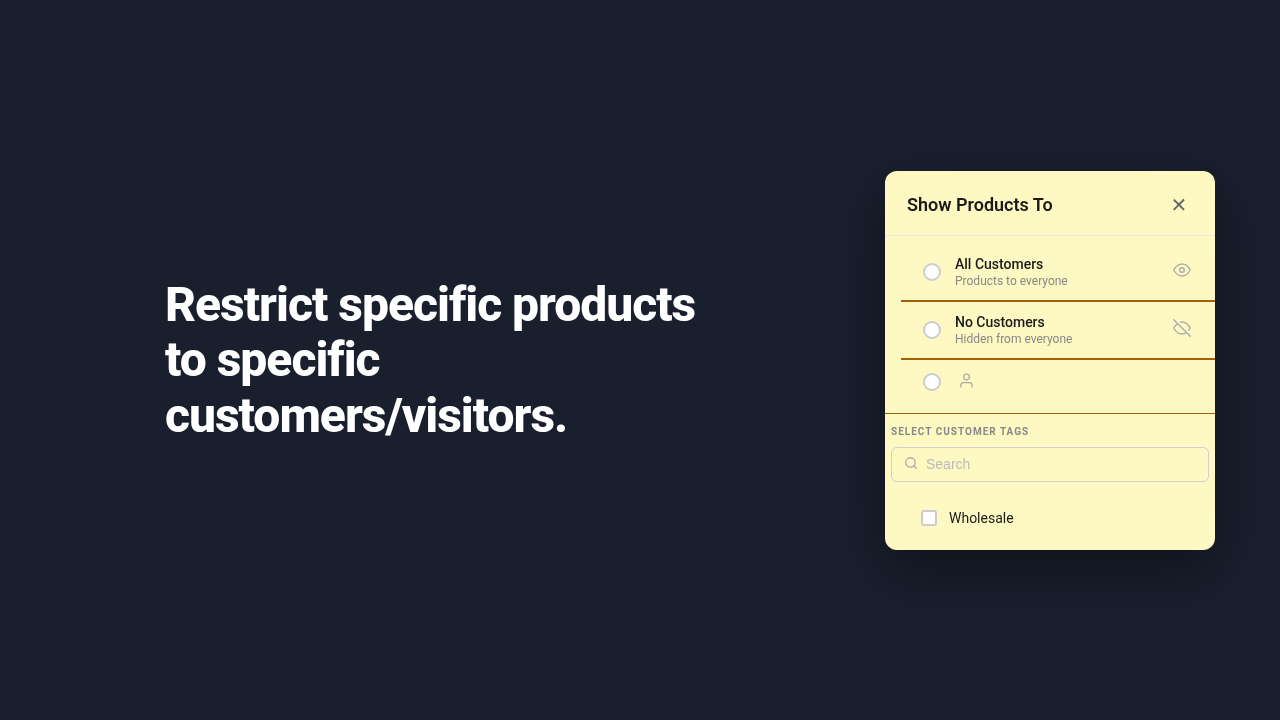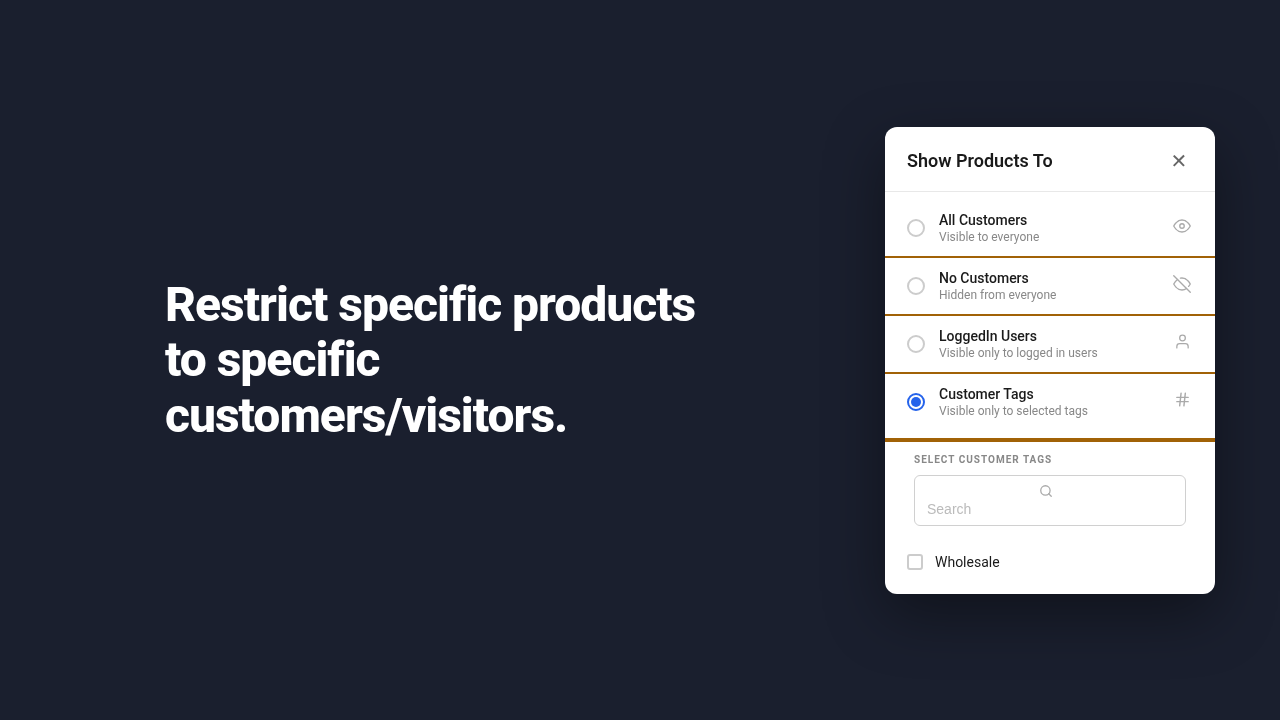--- a/index.html
+++ b/index.html
@@ -38,21 +38,21 @@
 
     .right-section {
       width: 340px;
       margin-right: 60px;
       display: flex;
       align-items: center;
       justify-content: center;
     }
 
     .modal {
-      background: #ffffff;
+      background: #fef9c3;
       border-radius: 12px;
       width: 330px;
       box-shadow: 0 20px 60px rgba(0,0,0,0.4);
       overflow: hidden;
       max-height: 580px;
     }
 
     .modal-header {
       display: flex;
       align-items: center;
@@ -74,20 +74,21 @@
       width: 28px;
       height: 28px;
       display: flex;
       align-items: center;
       justify-content: center;
       border-radius: 4px;
     }
 
     .modal-body {
       padding: 8px 0;
+      margin-left: 16px;
     }
 
     .option-row {
       display: flex;
       align-items: center;
       padding: 12px 22px;
       cursor: pointer;
       position: relative;
     }
 
@@ -141,42 +142,41 @@
 
     .option-icon {
       color: #aaa;
       font-size: 16px;
       width: 22px;
       text-align: center;
       flex-shrink: 0;
     }
 
     .select-tags-section {
-      padding: 12px 29px 8px;
-      border-top: 4px solid #a16207;
+      padding: 12px 6px 8px;
+      border-top: 1px solid #a16207;
     }
 
     .select-tags-label {
       font-size: 10px;
       font-weight: 700;
       letter-spacing: 1px;
       color: #888;
       text-transform: uppercase;
       margin-bottom: 10px;
       display: block;
     }
 
     .search-box {
       display: flex;
       align-items: center;
       border: 1.5px solid #d0d0d0;
       border-radius: 6px;
       padding: 8px 12px;
       margin-bottom: 12px;
-      flex-direction: column;
     }
 
     .search-icon {
       color: #aaa;
       margin-right: 8px;
       font-size: 14px;
       flex-shrink: 0;
     }
 
     .search-input {
@@ -187,20 +187,21 @@
       width: 100%;
       background: transparent;
     }
 
     .search-input::placeholder {
       color: #bbb;
     }
 
     .tag-list {
       padding: 0 22px 16px;
+      margin-left: 14px;
     }
 
     .tag-item {
       display: flex;
       align-items: center;
       padding: 8px 0;
       cursor: pointer;
     }
 
     .checkbox {
@@ -234,21 +235,21 @@
         <span>✕</span>
       </div>
     </div>
 
     <div class="modal-body">
 
       <div class="option-row">
         <div class="radio-btn"></div>
         <div class="option-text">
           <span class="option-label">All Customers</span>
-          <span class="option-sublabel">Visible to everyone</span>
+          <span class="option-sublabel">Products to everyone</span>
         </div>
         <div class="option-icon">
           <svg width="18" height="18" viewBox="0 0 24 24" fill="none" stroke="#aaa" stroke-width="1.8" stroke-linecap="round" stroke-linejoin="round">
             <path d="M1 12s4-8 11-8 11 8 11 8-4 8-11 8-11-8-11-8z"></path>
             <circle cx="12" cy="12" r="3"></circle>
           </svg>
         </div>
       </div>
 
       <div class="option-row">
@@ -261,47 +262,28 @@
           <svg width="18" height="18" viewBox="0 0 24 24" fill="none" stroke="#aaa" stroke-width="1.8" stroke-linecap="round" stroke-linejoin="round">
             <path d="M17.94 17.94A10.07 10.07 0 0112 20c-7 0-11-8-11-8a18.45 18.45 0 015.06-5.94"></path>
             <path d="M9.9 4.24A9.12 9.12 0 0112 4c7 0 11 8 11 8a18.5 18.5 0 01-2.16 3.19"></path>
             <line x1="1" y1="1" x2="23" y2="23"></line>
           </svg>
         </div>
       </div>
 
       <div class="option-row">
         <div class="radio-btn"></div>
-        <div class="option-text">
-          <span class="option-label">LoggedIn Users</span>
-          <span class="option-sublabel">Visible only to logged in users</span>
-        </div>
         <div class="option-icon">
           <svg width="17" height="17" viewBox="0 0 24 24" fill="none" stroke="#aaa" stroke-width="1.8" stroke-linecap="round" stroke-linejoin="round">
             <path d="M20 21v-2a4 4 0 00-4-4H8a4 4 0 00-4 4v2"></path>
             <circle cx="12" cy="7" r="4"></circle>
           </svg>
         </div>
       </div>
 
-      <div class="option-row">
-        <div class="radio-btn selected"></div>
-        <div class="option-text">
-          <span class="option-label">Customer Tags</span>
-          <span class="option-sublabel">Visible only to selected tags</span>
-        </div>
-        <div class="option-icon">
-          <svg width="17" height="17" viewBox="0 0 24 24" fill="none" stroke="#aaa" stroke-width="2" stroke-linecap="round" stroke-linejoin="round">
-            <line x1="4" y1="9" x2="20" y2="9"></line>
-            <line x1="4" y1="15" x2="20" y2="15"></line>
-            <line x1="10" y1="3" x2="8" y2="21"></line>
-            <line x1="16" y1="3" x2="14" y2="21"></line>
-          </svg>
-        </div>
-      </div>
     </div>
 
     <div class="select-tags-section">
       <span class="select-tags-label">SELECT CUSTOMER TAGS</span>
       <div class="search-box">
         <div class="search-icon">
           <svg width="14" height="14" viewBox="0 0 24 24" fill="none" stroke="#aaa" stroke-width="2.2" stroke-linecap="round" stroke-linejoin="round">
             <circle cx="11" cy="11" r="8"></circle>
             <line x1="21" y1="21" x2="16.65" y2="16.65"></line>
           </svg>

